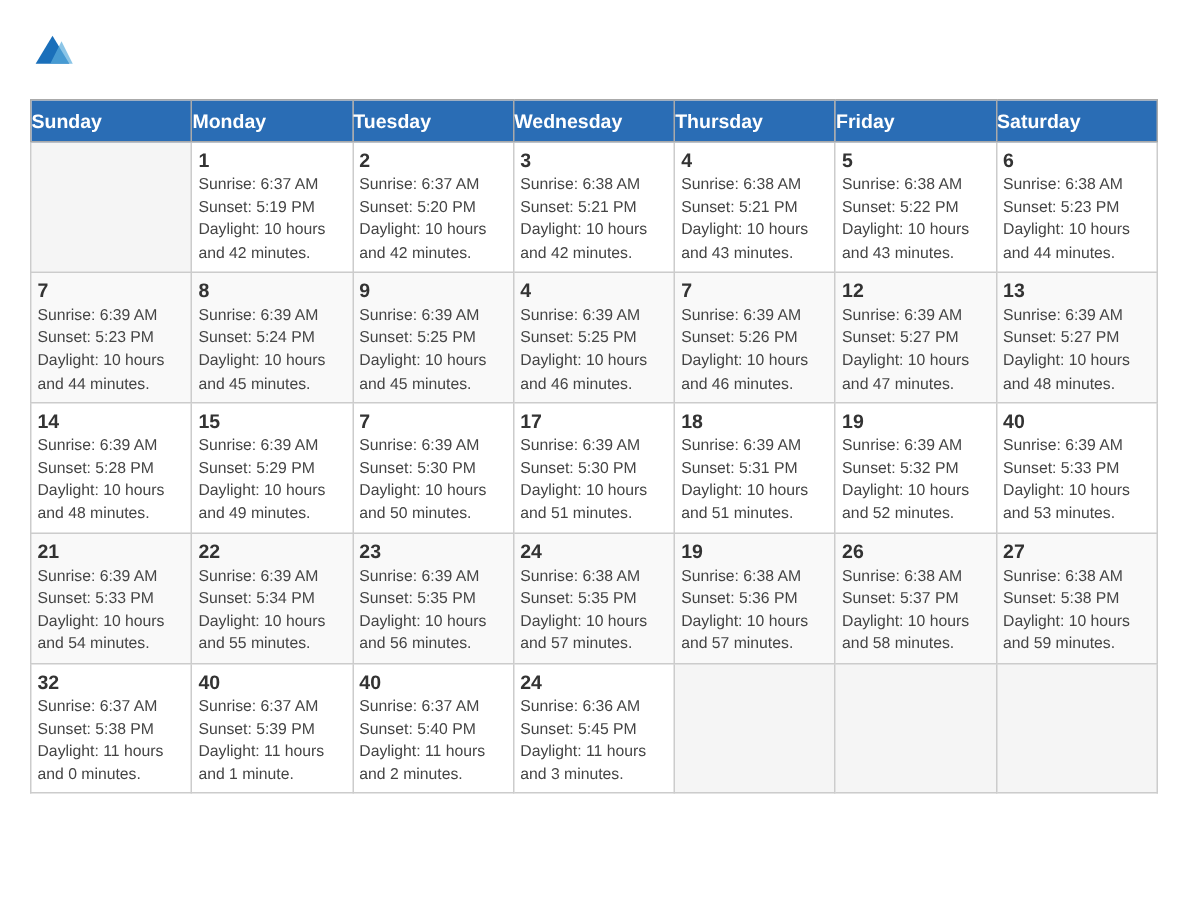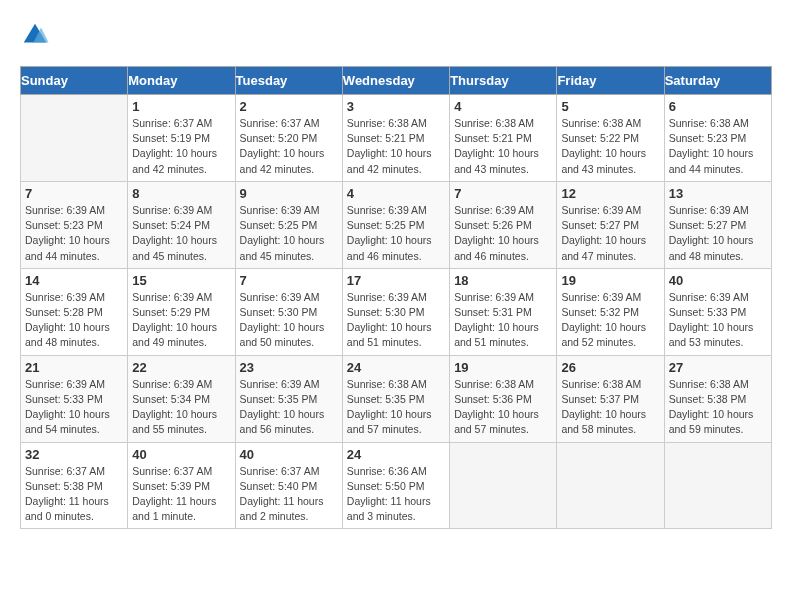--- a/index.html
+++ b/index.html
@@ -340,21 +340,21 @@
         <td>
           <span class="day-number">40</span>
           <div class="day-info" style="white-space: pre-line;">Sunrise: 6:37 AM
 Sunset: 5:40 PM
 Daylight: 11 hours
 and 2 minutes.</div>
         </td>
         <td>
           <span class="day-number">24</span>
           <div class="day-info" style="white-space: pre-line;">Sunrise: 6:36 AM
-Sunset: 5:50 PM
+Sunset: 5:45 PM
 Daylight: 11 hours
 and 3 minutes.</div>
         </td>
         <td class="empty-cell"></td>
         <td class="empty-cell"></td>
         <td class="empty-cell"></td>
       </tr>
     </tbody>
 </table>
 

